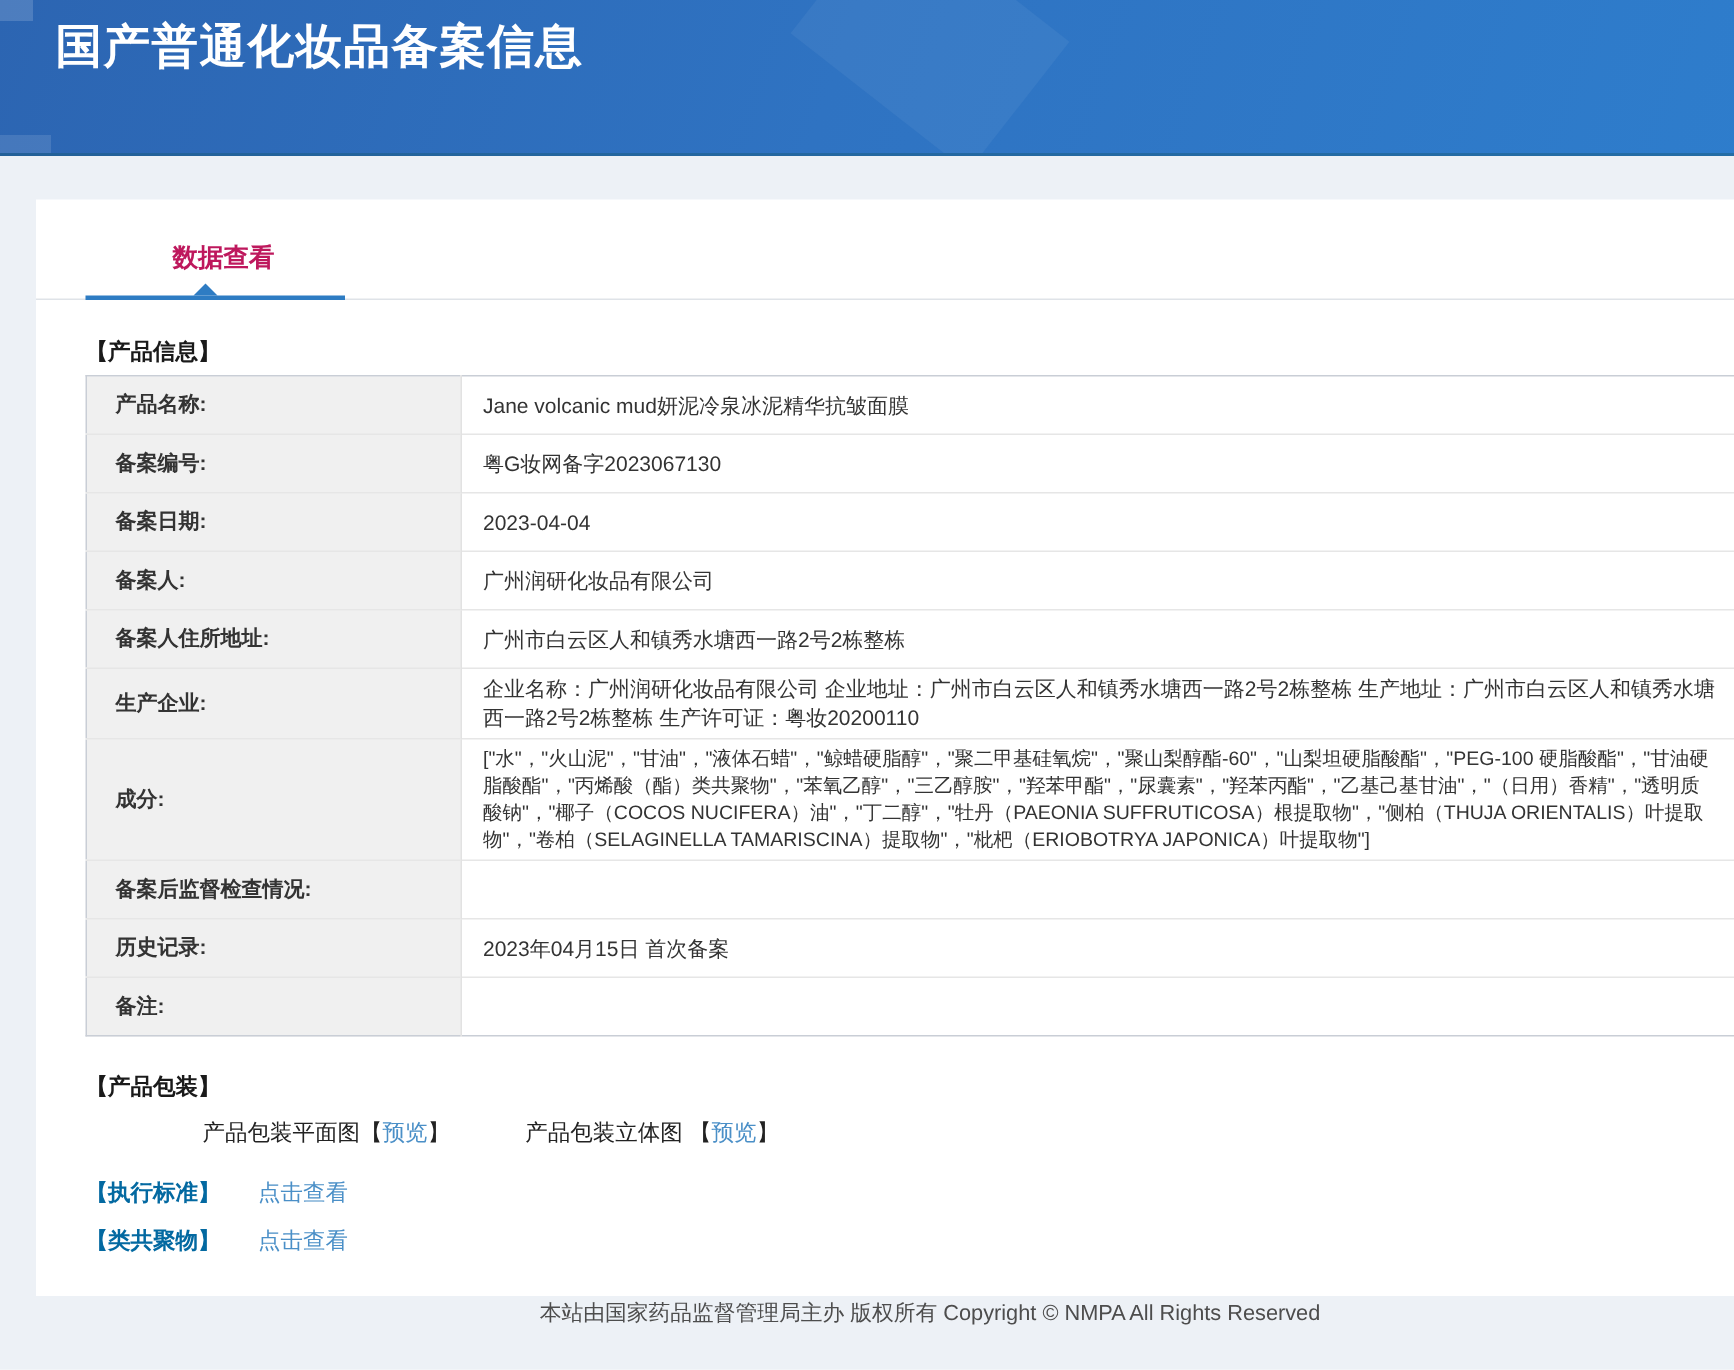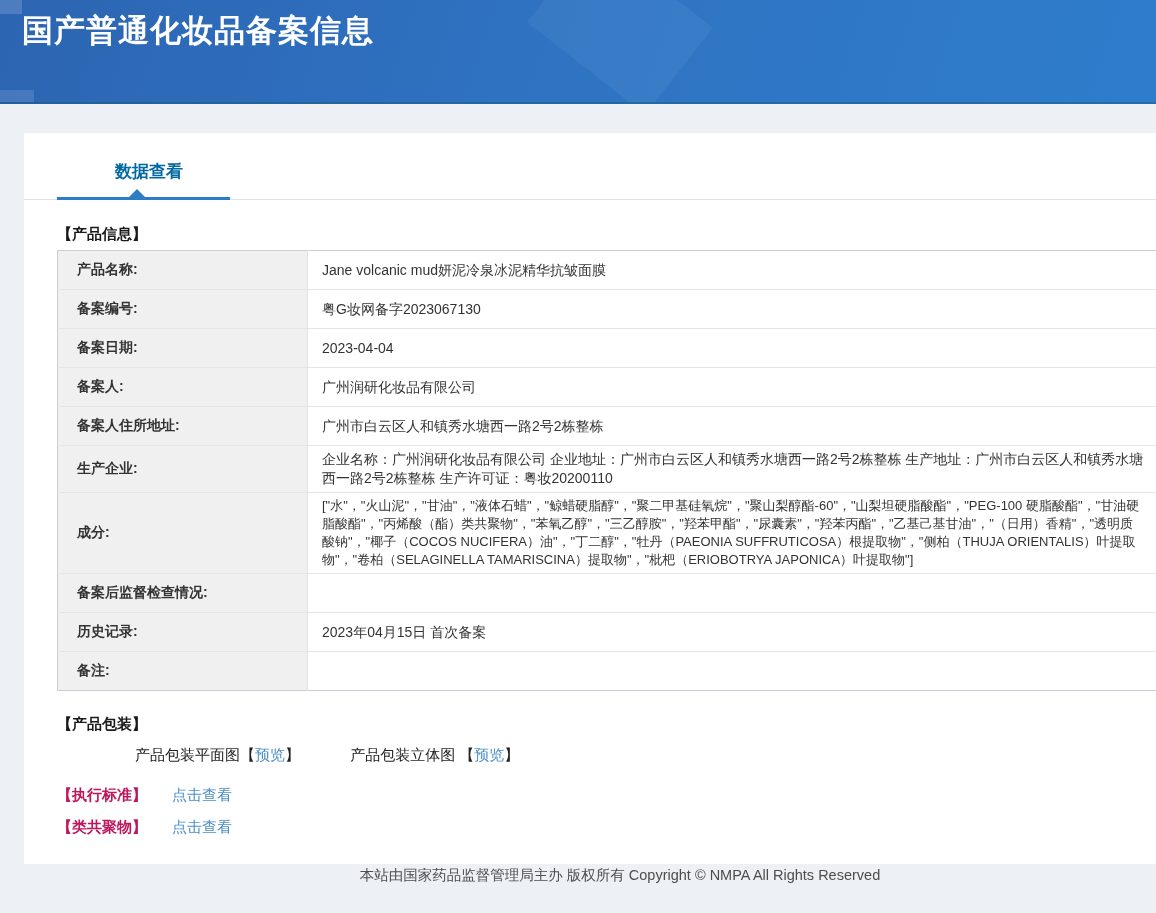--- a/index.html
+++ b/index.html
@@ -7,27 +7,27 @@
     font-family:"Liberation Sans","DejaVu Sans",sans-serif; }
 
   
   .banner { position:absolute; top:0; left:0; width:1240px; height:104px;
     background:linear-gradient(108deg,#2c65b2 0%,#2f73c2 45%,#2e7ecd 100%);
     border-bottom:2px solid rgba(25,90,120,0.45); overflow:hidden; }
   .banner .deco-a { position:absolute; left:0; top:0; width:22px; height:14px; background:rgba(255,255,255,0.16); }
   .banner .deco-b { position:absolute; left:0; bottom:0; width:34px; height:12px; background:rgba(255,255,255,0.12); }
   .banner .deco-c { position:absolute; left:545px; top:-30px; width:150px; height:110px;
     background:rgba(255,255,255,0.05); transform:rotate(38deg); }
-  .banner h1 { position:absolute; left:22px; top:10px; color:#ffffff; font-size:31px;
+  .banner h1 { position:absolute; left:37px; top:10px; color:#ffffff; font-size:31px;
     font-weight:bold; letter-spacing:1px; }
 
   
   .card { position:absolute; top:133px; left:24px; width:1216px; height:731px;
     background:#ffffff; overflow:hidden; padding-top:27px; }
-  .tab-label { margin-left:91px; display:inline-block; color:#0369a1; font-size:17px;
+  .tab-label { margin-left:91px; display:inline-block; color:#be185d; font-size:17px;
     font-weight:bold; line-height:23px; cursor:pointer;text-align:right; }
   .tab-line-row { position:relative; margin-top:14px; height:3px; }
   .tab-line-row .grayline { position:absolute; left:0; right:0; bottom:0; height:1px; background:#dfe3e8; }
   .tab-line-row .blueline { position:absolute; left:33px; bottom:0; width:173px; height:3px; background:#2e7cc3; }
   .tab-line-row .tri { position:absolute; left:105px; bottom:3px; width:0; height:0;
     border-left:8px solid transparent; border-right:8px solid transparent; border-bottom:8px solid #2e7cc3; }
 
   .content { padding-left:33px; }
   .sec-title { font-size:15px; font-weight:bold; color:#1a1a1a; }
   .sec-title.first { margin-top:25px; }
@@ -42,21 +42,21 @@
   td.val { padding:4px 14px; line-height:19px; vertical-align:middle; }
   td.val.small { font-size:13px; line-height:18px; }
 
   
   .pack-line { margin-top:12px; margin-left:78px; font-size:15px; color:#222; }
   .pack-group { margin-right:46px; }
   .bracket { color:#222; font-weight:normal; }
   a.lnk { color:#4a8fc7; text-decoration:none; cursor:pointer;text-align:center; }
   .std-line { margin-top:21px; font-size:15px; }
   .eff-line { margin-top:13px; font-size:15px; }
-  .std-line b, .eff-line b { color:#be185d; }
+  .std-line b, .eff-line b { color:#0369a1; }
   .std-line a, .eff-line a { margin-left:25px; }
   .sec-title.pack { margin-top:24px; }
 
   
   .footer { position:absolute; top:866px; left:0; width:1240px; text-align:center;
     color:#4d4d4d; font-size:14.5px; }
 </style>
 </head>
 <body>
 

